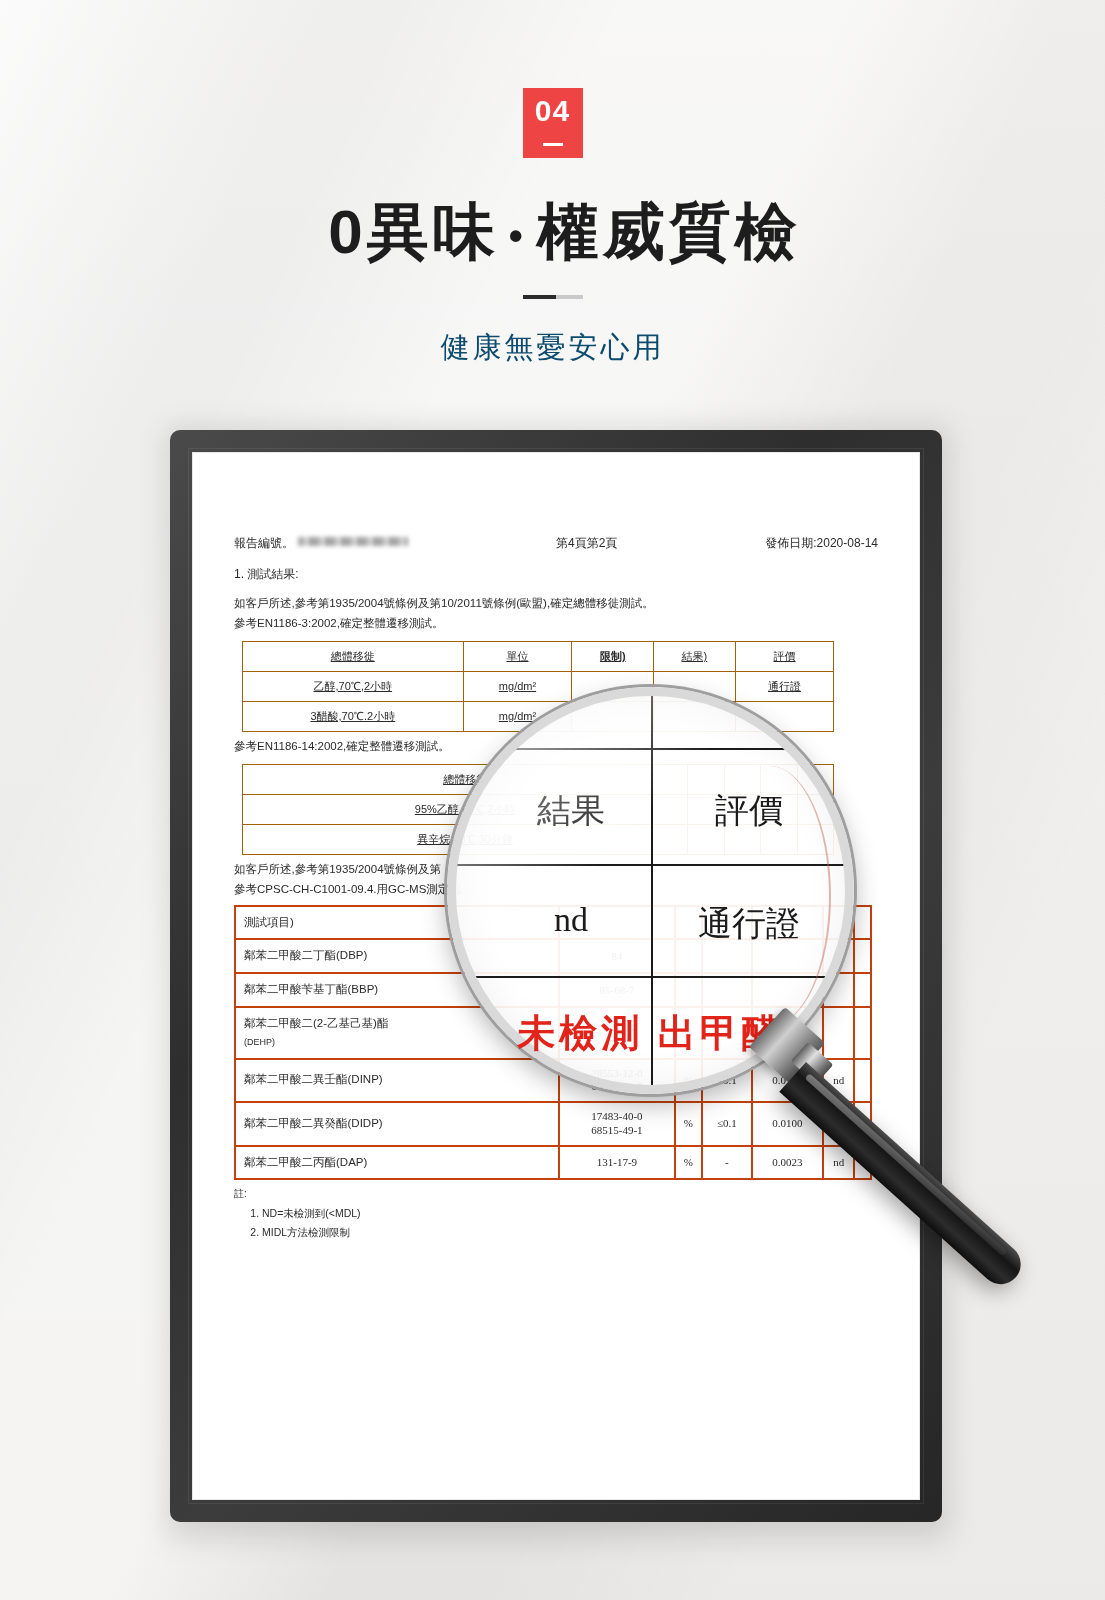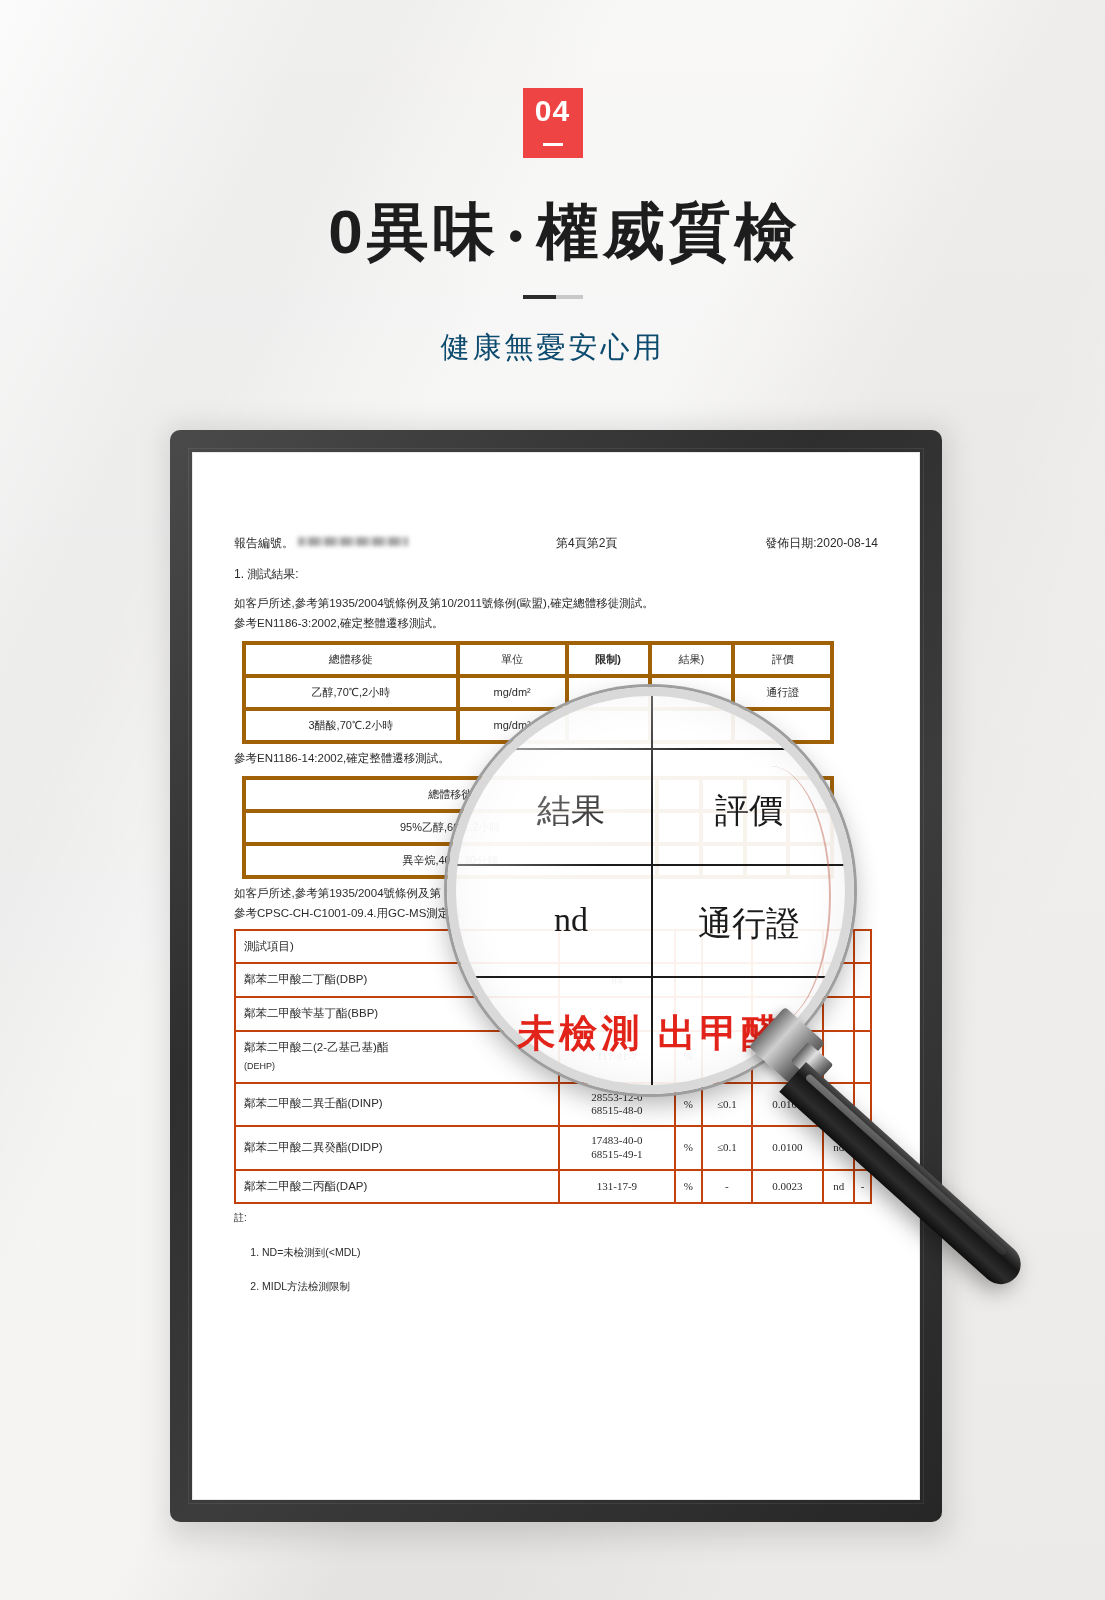--- a/index.html
+++ b/index.html
@@ -181,24 +181,25 @@
     font-size: 11.5px;
   }
 
   table.rep {
     border-collapse: collapse;
     width: 92%;
     margin: 8px 0 6px 8px;
     font-size: 11px;
   }
   table.rep td, table.rep th {
-    border: 4px solid #a16207;
+    border: 1px solid #a16207;
     padding: 6px 4px;
     text-align: center;
     font-weight: normal;
+    text-decoration: underline;
   }
   table.rep th { font-weight: normal; }
   table.rep .bold { font-weight: bold; }
 
   table.phth {
     border-collapse: collapse;
     width: 99%;
     margin: 6px 0 2px 0;
     font-size: 11px;
     font-family: "Liberation Serif", serif;
@@ -216,21 +217,21 @@
   }
   table.phth td.name small { font-size: 9px; }
   .stack { line-height: 1.25; }
 
   .notes {
     margin-top: 6px;
     font-size: 10.5px;
   }
   .notes .n-title { font-size: 10px; }
   .notes ol { margin: 2px 0 0 28px; padding: 0; }
-  .notes li { margin: 18px 0; font-size: 10.5px; }
+  .notes li { margin: 3px 0; font-size: 10.5px; }
 
   
   .mag {
     position: absolute;
     left: 447px;
     top: 687px;
     width: 407px;
     height: 407px;
     pointer-events: none;
   }

